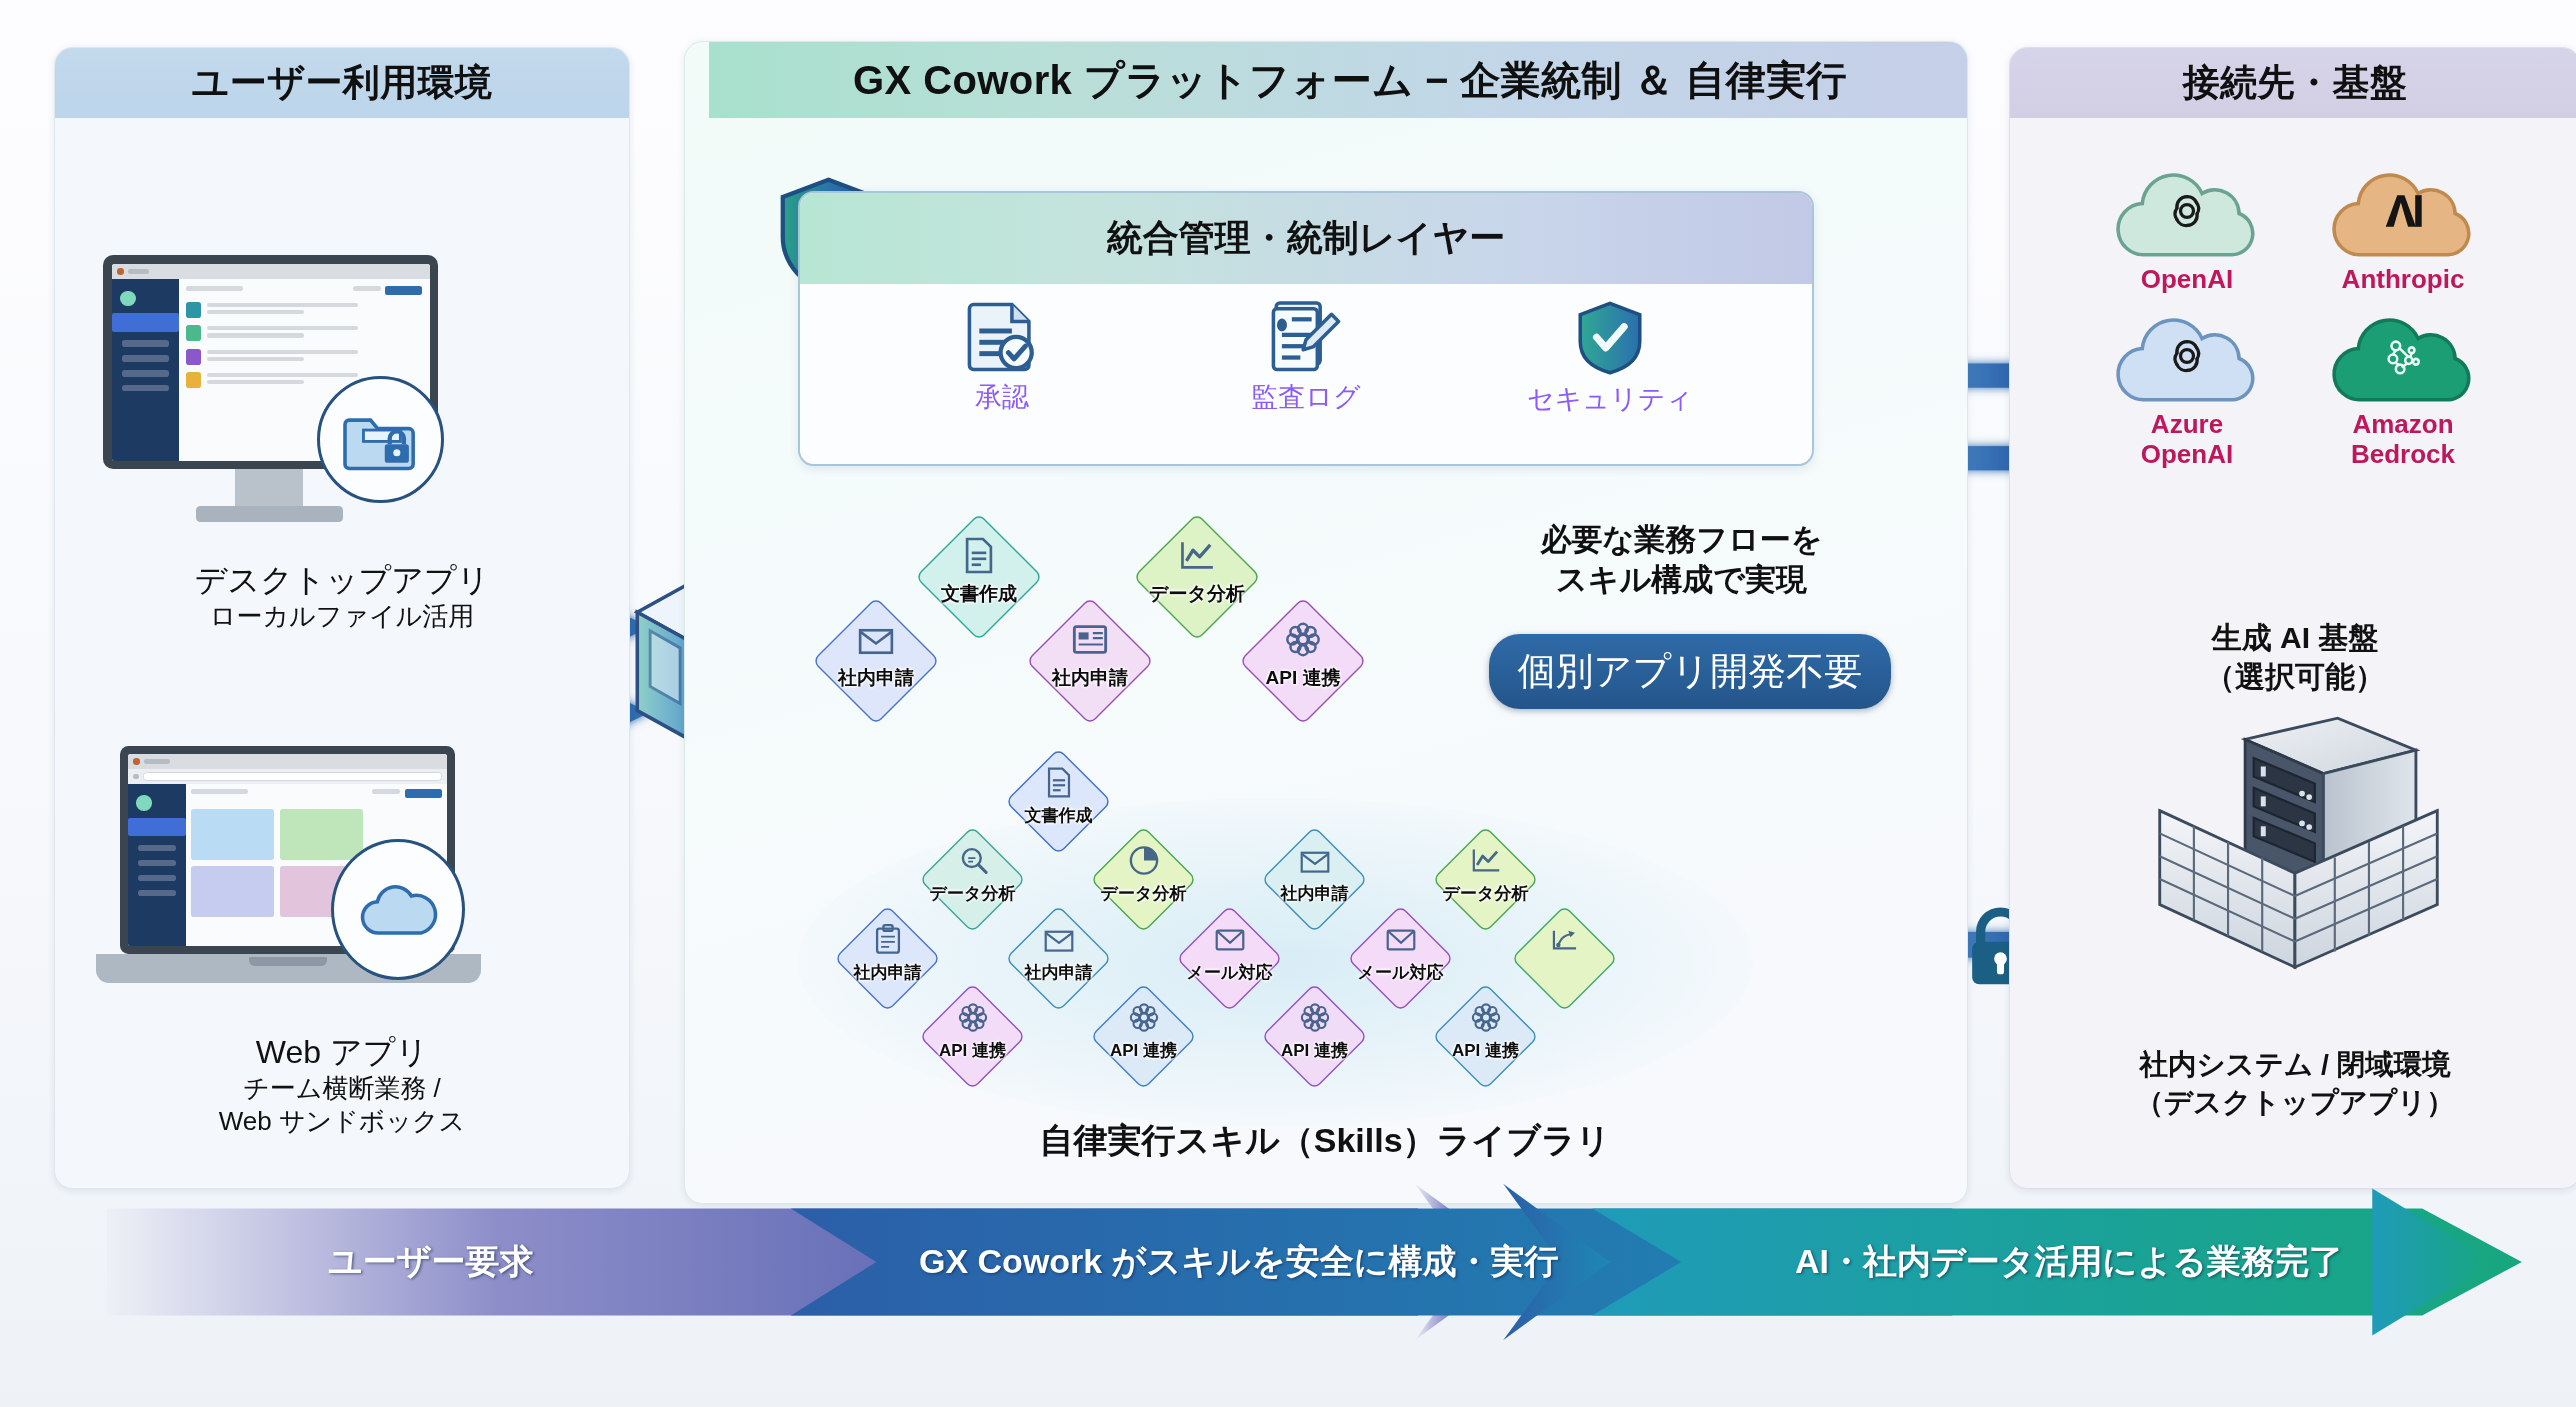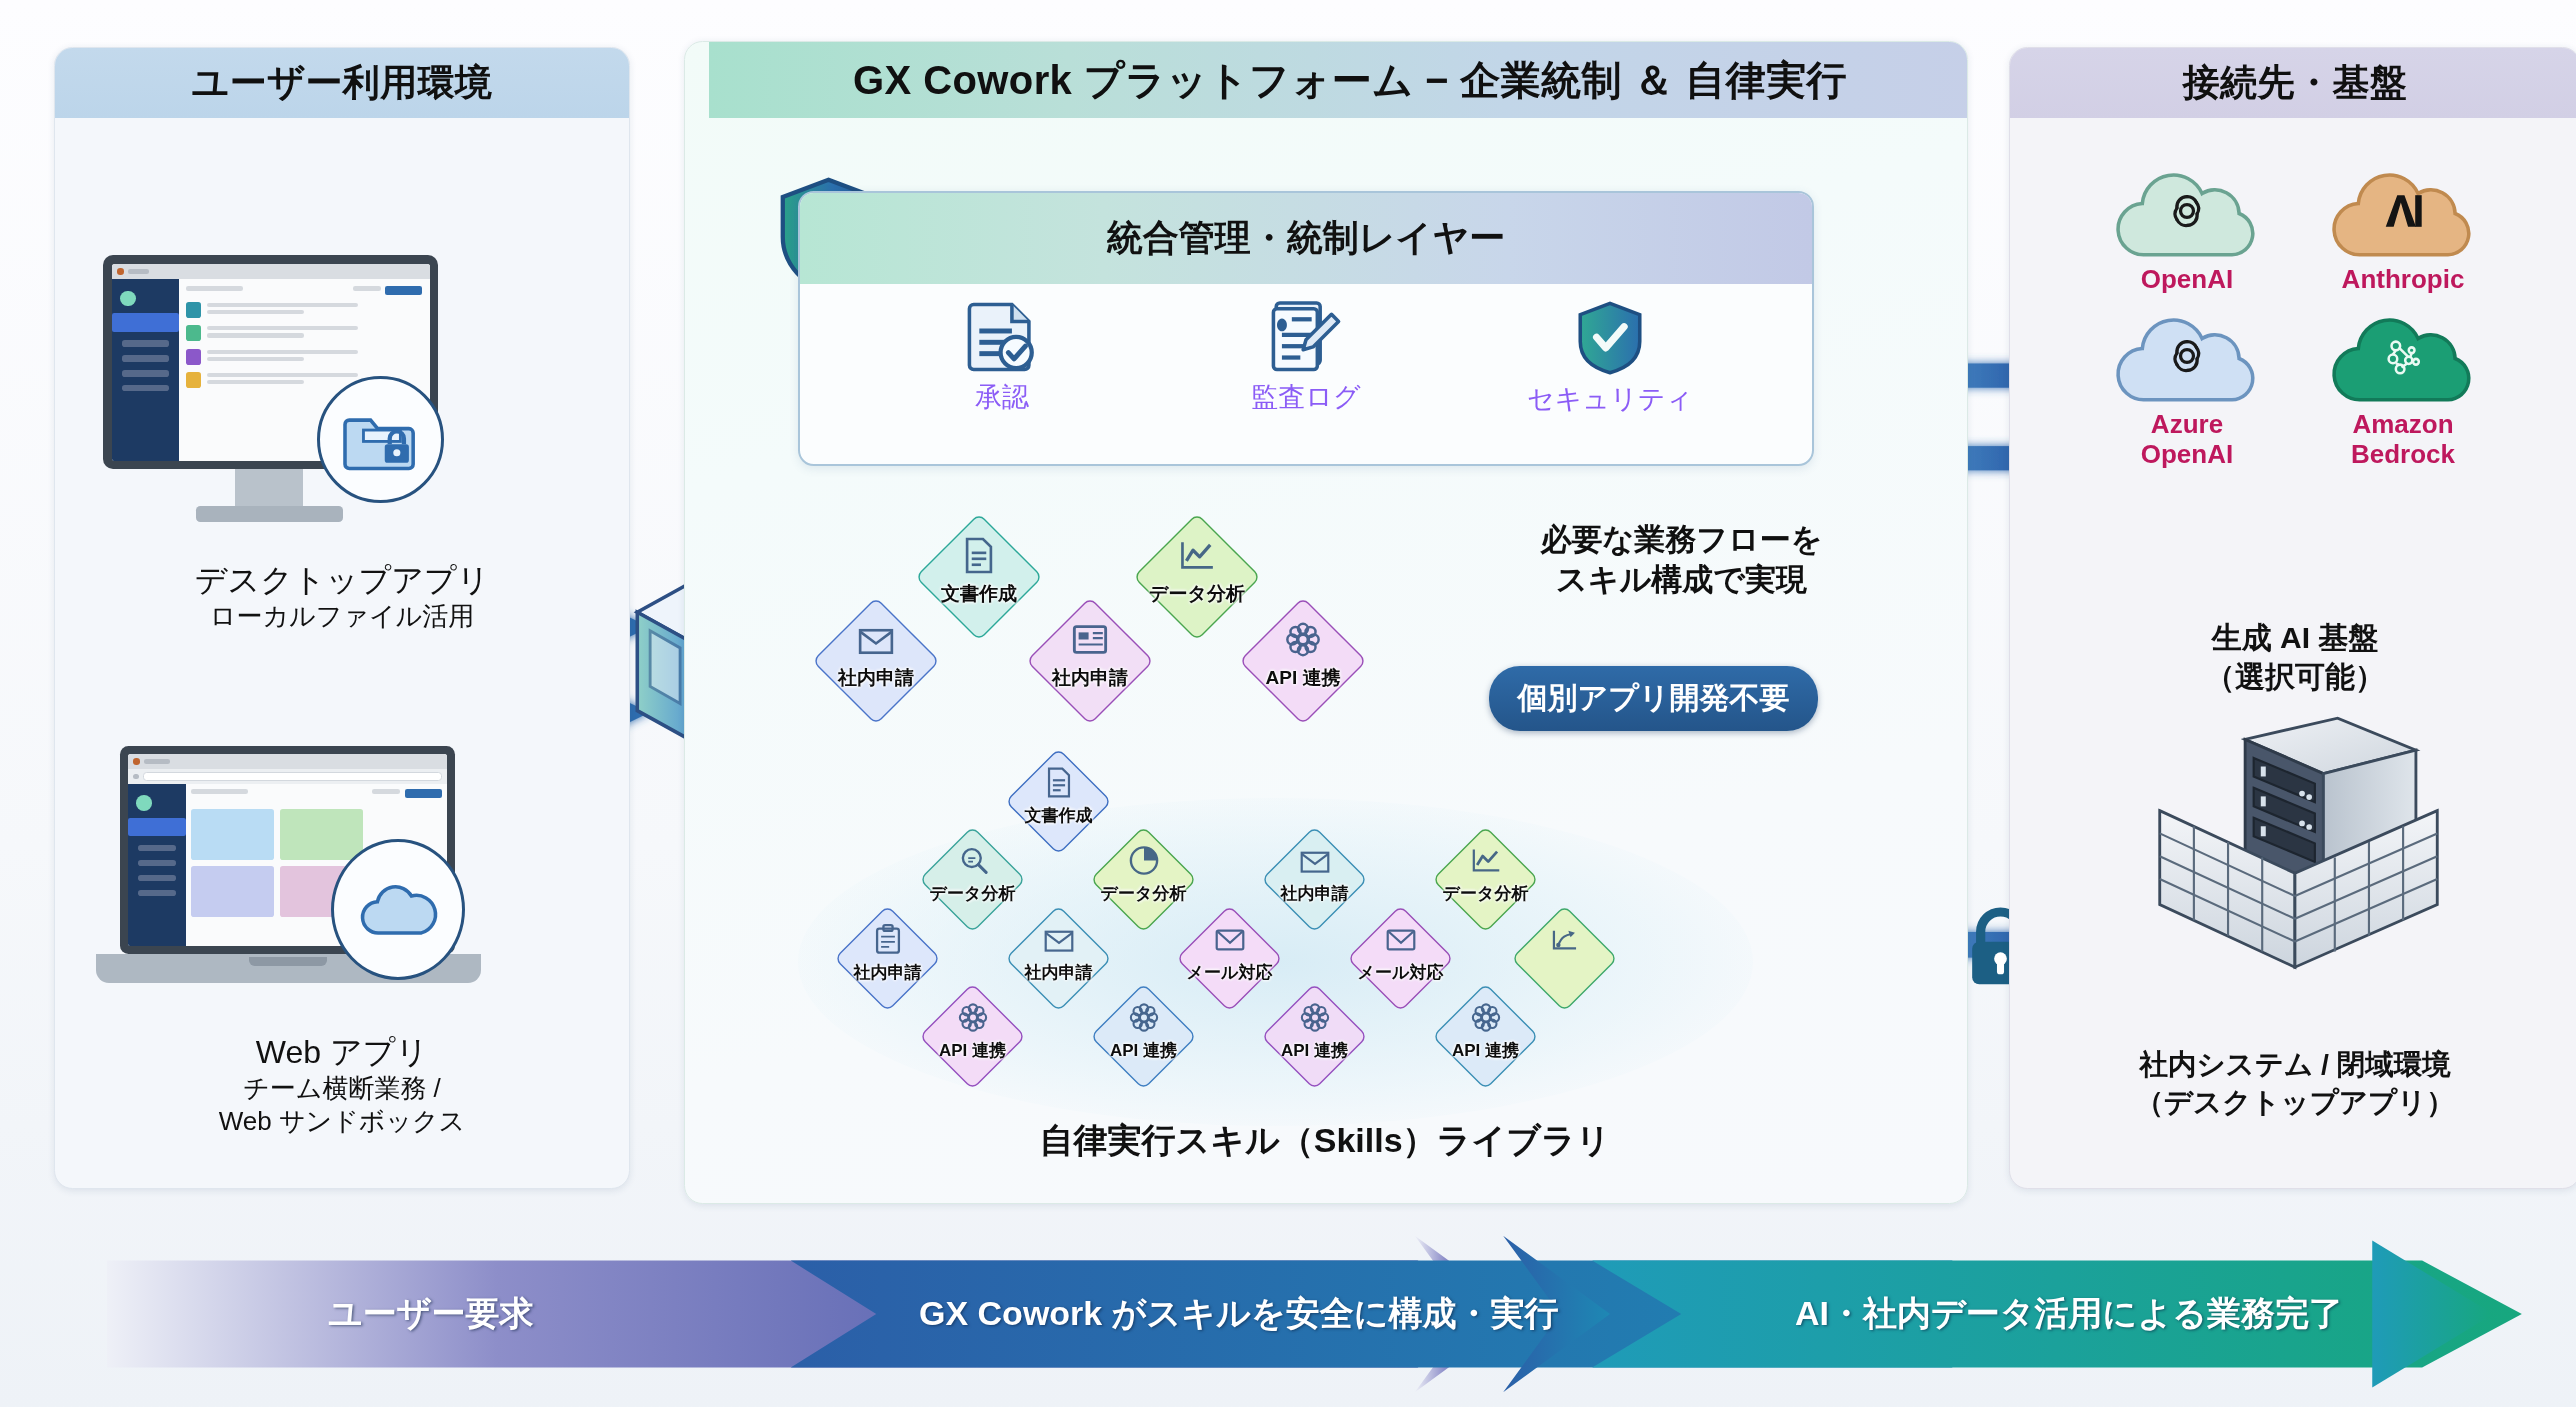--- a/index.html
+++ b/index.html
@@ -106,42 +106,42 @@
   .tile.sm .tl-ico{top:18.5px;width:31px;height:31px;}
 
   #cluster-top{position:absolute;left:812px;top:513px;width:655px;height:256px;}
   #cluster-main{position:absolute;left:791px;top:748px;width:969px;height:370px;}
   .pool{position:absolute;left:798px;top:798px;width:955px;height:328px;
     border-radius:50%;background:radial-gradient(ellipse at 50% 50%,rgba(190,225,240,.55) 0%,rgba(215,238,247,.32) 55%,rgba(255,255,255,0) 78%);}
 
   
   #callout-text{position:absolute;left:1482px;top:520px;width:399px;
     font-size:31px;font-weight:bold;line-height:1.3;color:#101010;text-align:center;}
-  #pill{position:absolute;left:1489px;top:666px;
+  #pill{position:absolute;left:1489px;top:634px;
     padding:12px 28.5px;border-radius:31px;
     background:linear-gradient(180deg,#2f6ba8 0%,#24558a 100%);
-    color:#fff;font-size:30px;font-weight:bold;white-space:nowrap;
+    color:#fff;font-size:38px;font-weight:normal;white-space:nowrap;
     box-shadow:0 2.1px 6.4px rgba(20,50,90,.35);}
   #skills-caption{position:absolute;left:869px;top:1118px;width:912px;text-align:center;
     font-size:34px;font-weight:bold;color:#111;}
 
   
   .cloud-grid{position:absolute;left:57px;top:107px;width:456px;
     display:flex;flex-wrap:wrap;justify-content:center;gap:5.7px 24px;}
   .cloud-cell{width:192px;display:flex;flex-direction:column;align-items:center;}
   .cloud-cell .cc-label{margin-top:2.8px;font-size:26px;font-weight:bold;color:#be185d;
     text-align:center;line-height:1.14;}
   #ai-caption{position:absolute;left:28.5px;top:570px;width:513px;text-align:center;
     font-size:30px;font-weight:bold;color:#111;line-height:1.3;}
   #infra-art{position:absolute;left:121px;top:663px;width:335px;height:306px;}
   #infra-caption{position:absolute;left:7.1px;top:997px;width:556px;text-align:center;
     font-size:28.5px;font-weight:bold;color:#111;line-height:1.34;}
 
   
-  #flow{position:absolute;left:0;top:1232px;width:2134px;height:164px;}
+  #flow{position:absolute;left:0;top:1180px;width:2134px;height:164px;}
   .flow-lbl{position:absolute;top:50%;transform:translateY(-50%);
     font-size:34px;font-weight:bold;color:#fff;white-space:nowrap;
     text-shadow:1.4px 1.4px 2.8px rgba(10,30,60,.55);}
 
   svg{display:block;overflow:visible;}
 </style>
 </head>
 <body>
 
 <div id="stage">

